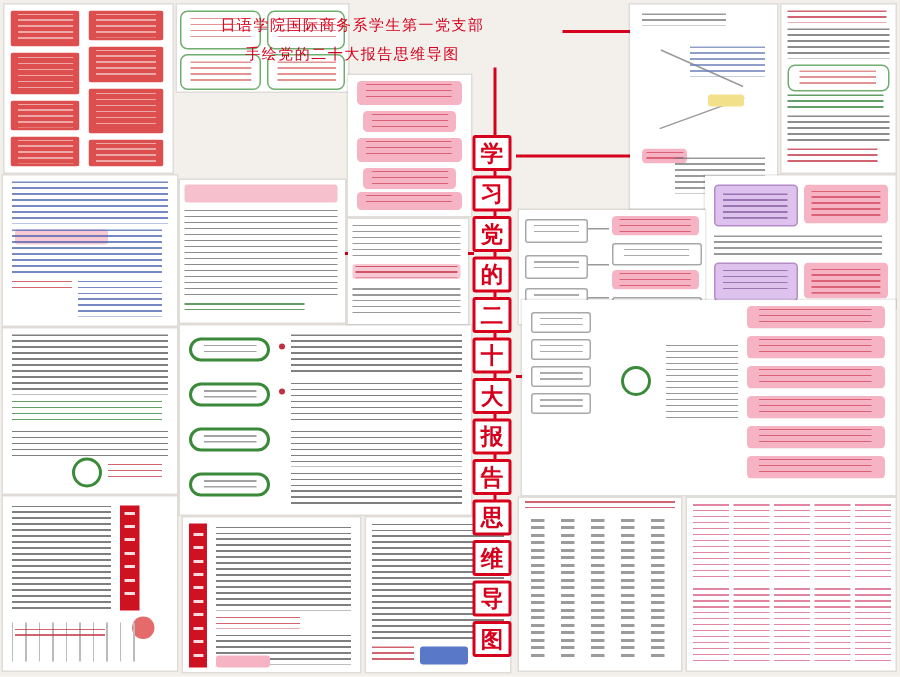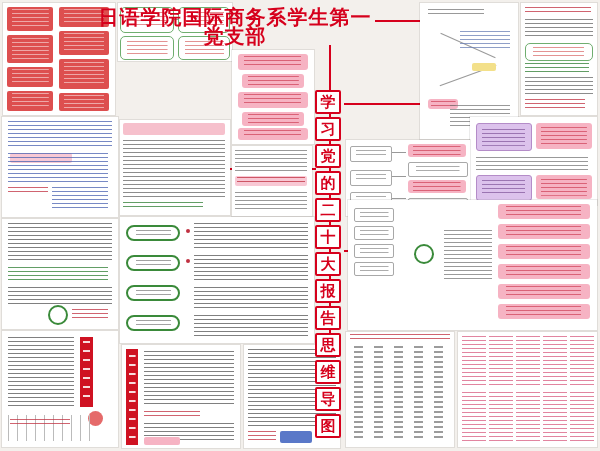--- a/index.html
+++ b/index.html
@@ -1,19 +1,19 @@
 <!DOCTYPE html>
 <html><head>
 <meta charset="utf-8">
 <style>
   html,body{margin:0;padding:0;}
   body{font-family:"Liberation Sans", sans-serif;}
   #poster{position:relative;width:600px;height:451px;background:#f3f0ec;overflow:hidden;}
   .title{position:absolute;left:90px;top:8px;width:290px;text-align:center;color:#d6001c;
-         font-weight:bold;font-size:20px;line-height:19px;letter-spacing:1px;z-index:6;}
+         font-weight:normal;font-size:10px;line-height:19px;letter-spacing:1px;z-index:6;}
   .banner{position:absolute;left:315px;top:90px;width:30px;display:flex;flex-direction:column;gap:3px;z-index:5;}
   .bchar{width:26px;height:24px;border:2px solid #d6001c;background:#fff;color:#d6001c;font-weight:bold;
          font-size:15px;display:flex;align-items:center;justify-content:center;border-radius:2px;box-sizing:border-box;}
   .rline{position:absolute;background:#d6001c;z-index:1;}
   .panel{position:absolute;background:#fff;outline:1px solid rgba(0,0,0,.08);z-index:2;overflow:hidden;}
   .s{position:absolute;opacity:.75;background-image:repeating-linear-gradient(to bottom,currentColor 0 1px,transparent 1px 4px);}
   .vtxt{position:absolute;opacity:.65;background-image:repeating-linear-gradient(to bottom,currentColor 0 2px,transparent 2px 5px);}
   .box{position:absolute;border-radius:2px;}
   .rblk{position:absolute;border-radius:2px;background-color:#dd4f4f;
         background-image:repeating-linear-gradient(to bottom,rgba(255,255,255,.5) 0 1px,transparent 1px 4px);
@@ -42,20 +42,21 @@
   .thin{position:absolute;background:#999;}
   .bline{position:absolute;height:1px;background:#9a9a9a;}
 </style>
 </head>
 <body>
 
 <div id="poster">
 
   <div class="title">
     <div>日语学院国际商务系学生第一党支部</div>
+    <div>手绘党的二十大报告思维导图</div>
   </div>
 
   <div class="rline" style="left:329px;top:45px;width:2px;height:46px;"></div>
   <div class="rline" style="left:329px;top:90px;width:2px;height:351px;"></div>
   <div class="rline" style="left:344px;top:103px;width:76px;height:2px;"></div>
   <div class="rline" style="left:375px;top:20px;width:45px;height:2px;"></div>
   <div class="rline" style="left:230px;top:168px;width:86px;height:2px;"></div>
   <div class="rline" style="left:344px;top:250px;width:6px;height:2px;"></div>
 
   <div class="banner">

